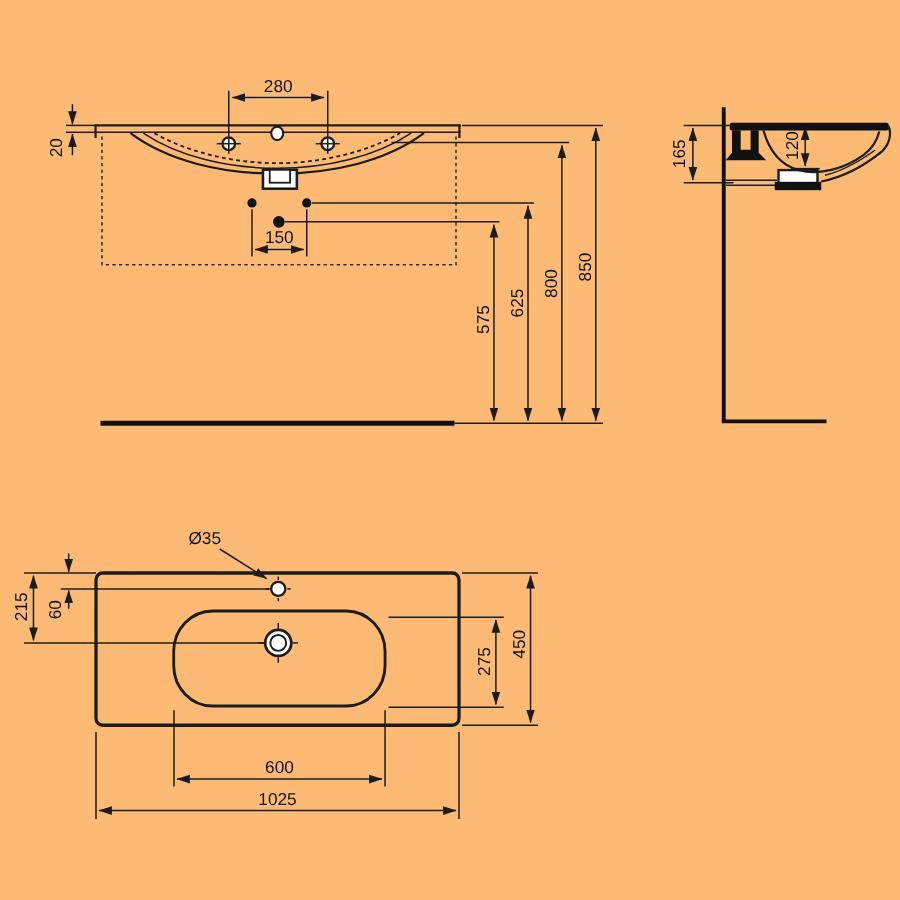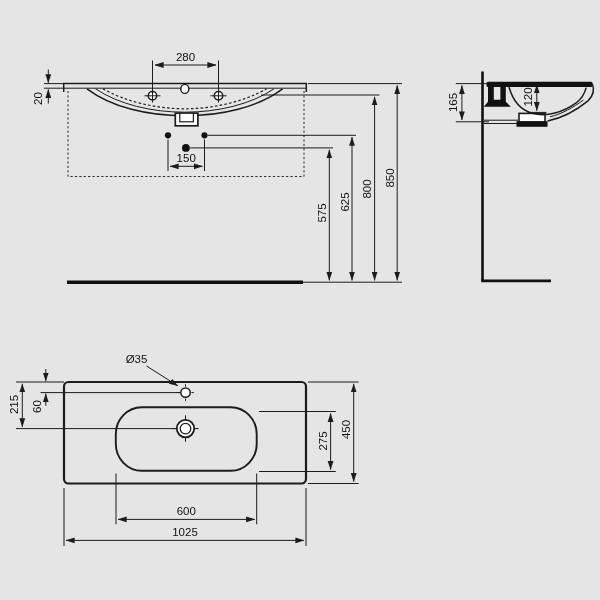--- a/index.html
+++ b/index.html
@@ -1,19 +1,19 @@
 <!DOCTYPE html>
 <html><head>
 <meta charset="utf-8">
 <style>
   html, body { margin: 0; padding: 0; background: #ffffff; }
   .canvas {
     position: relative;
     width: 600px; height: 600px;
-    background: #e5e5e5;
+    background: #fdba74;
     font-family: "Liberation Sans", sans-serif;
     text-decoration: underline;
   }
   svg { display: block; }
   .ln   { stroke: #1c1c1c; fill: none; stroke-width: 1.5; }
   .ln2  { stroke: #1c1c1c; fill: none; stroke-width: 2.2; }
   .thin { stroke: #1c1c1c; fill: none; stroke-width: 1; }
   .thk  { stroke: #111111; fill: none; stroke-width: 3.4; }
   .wall { stroke: #111111; fill: none; stroke-width: 2.6; }
   .dash { stroke: #2a2a2a; fill: none; stroke-width: 1; stroke-dasharray: 2.2 2.2; }

